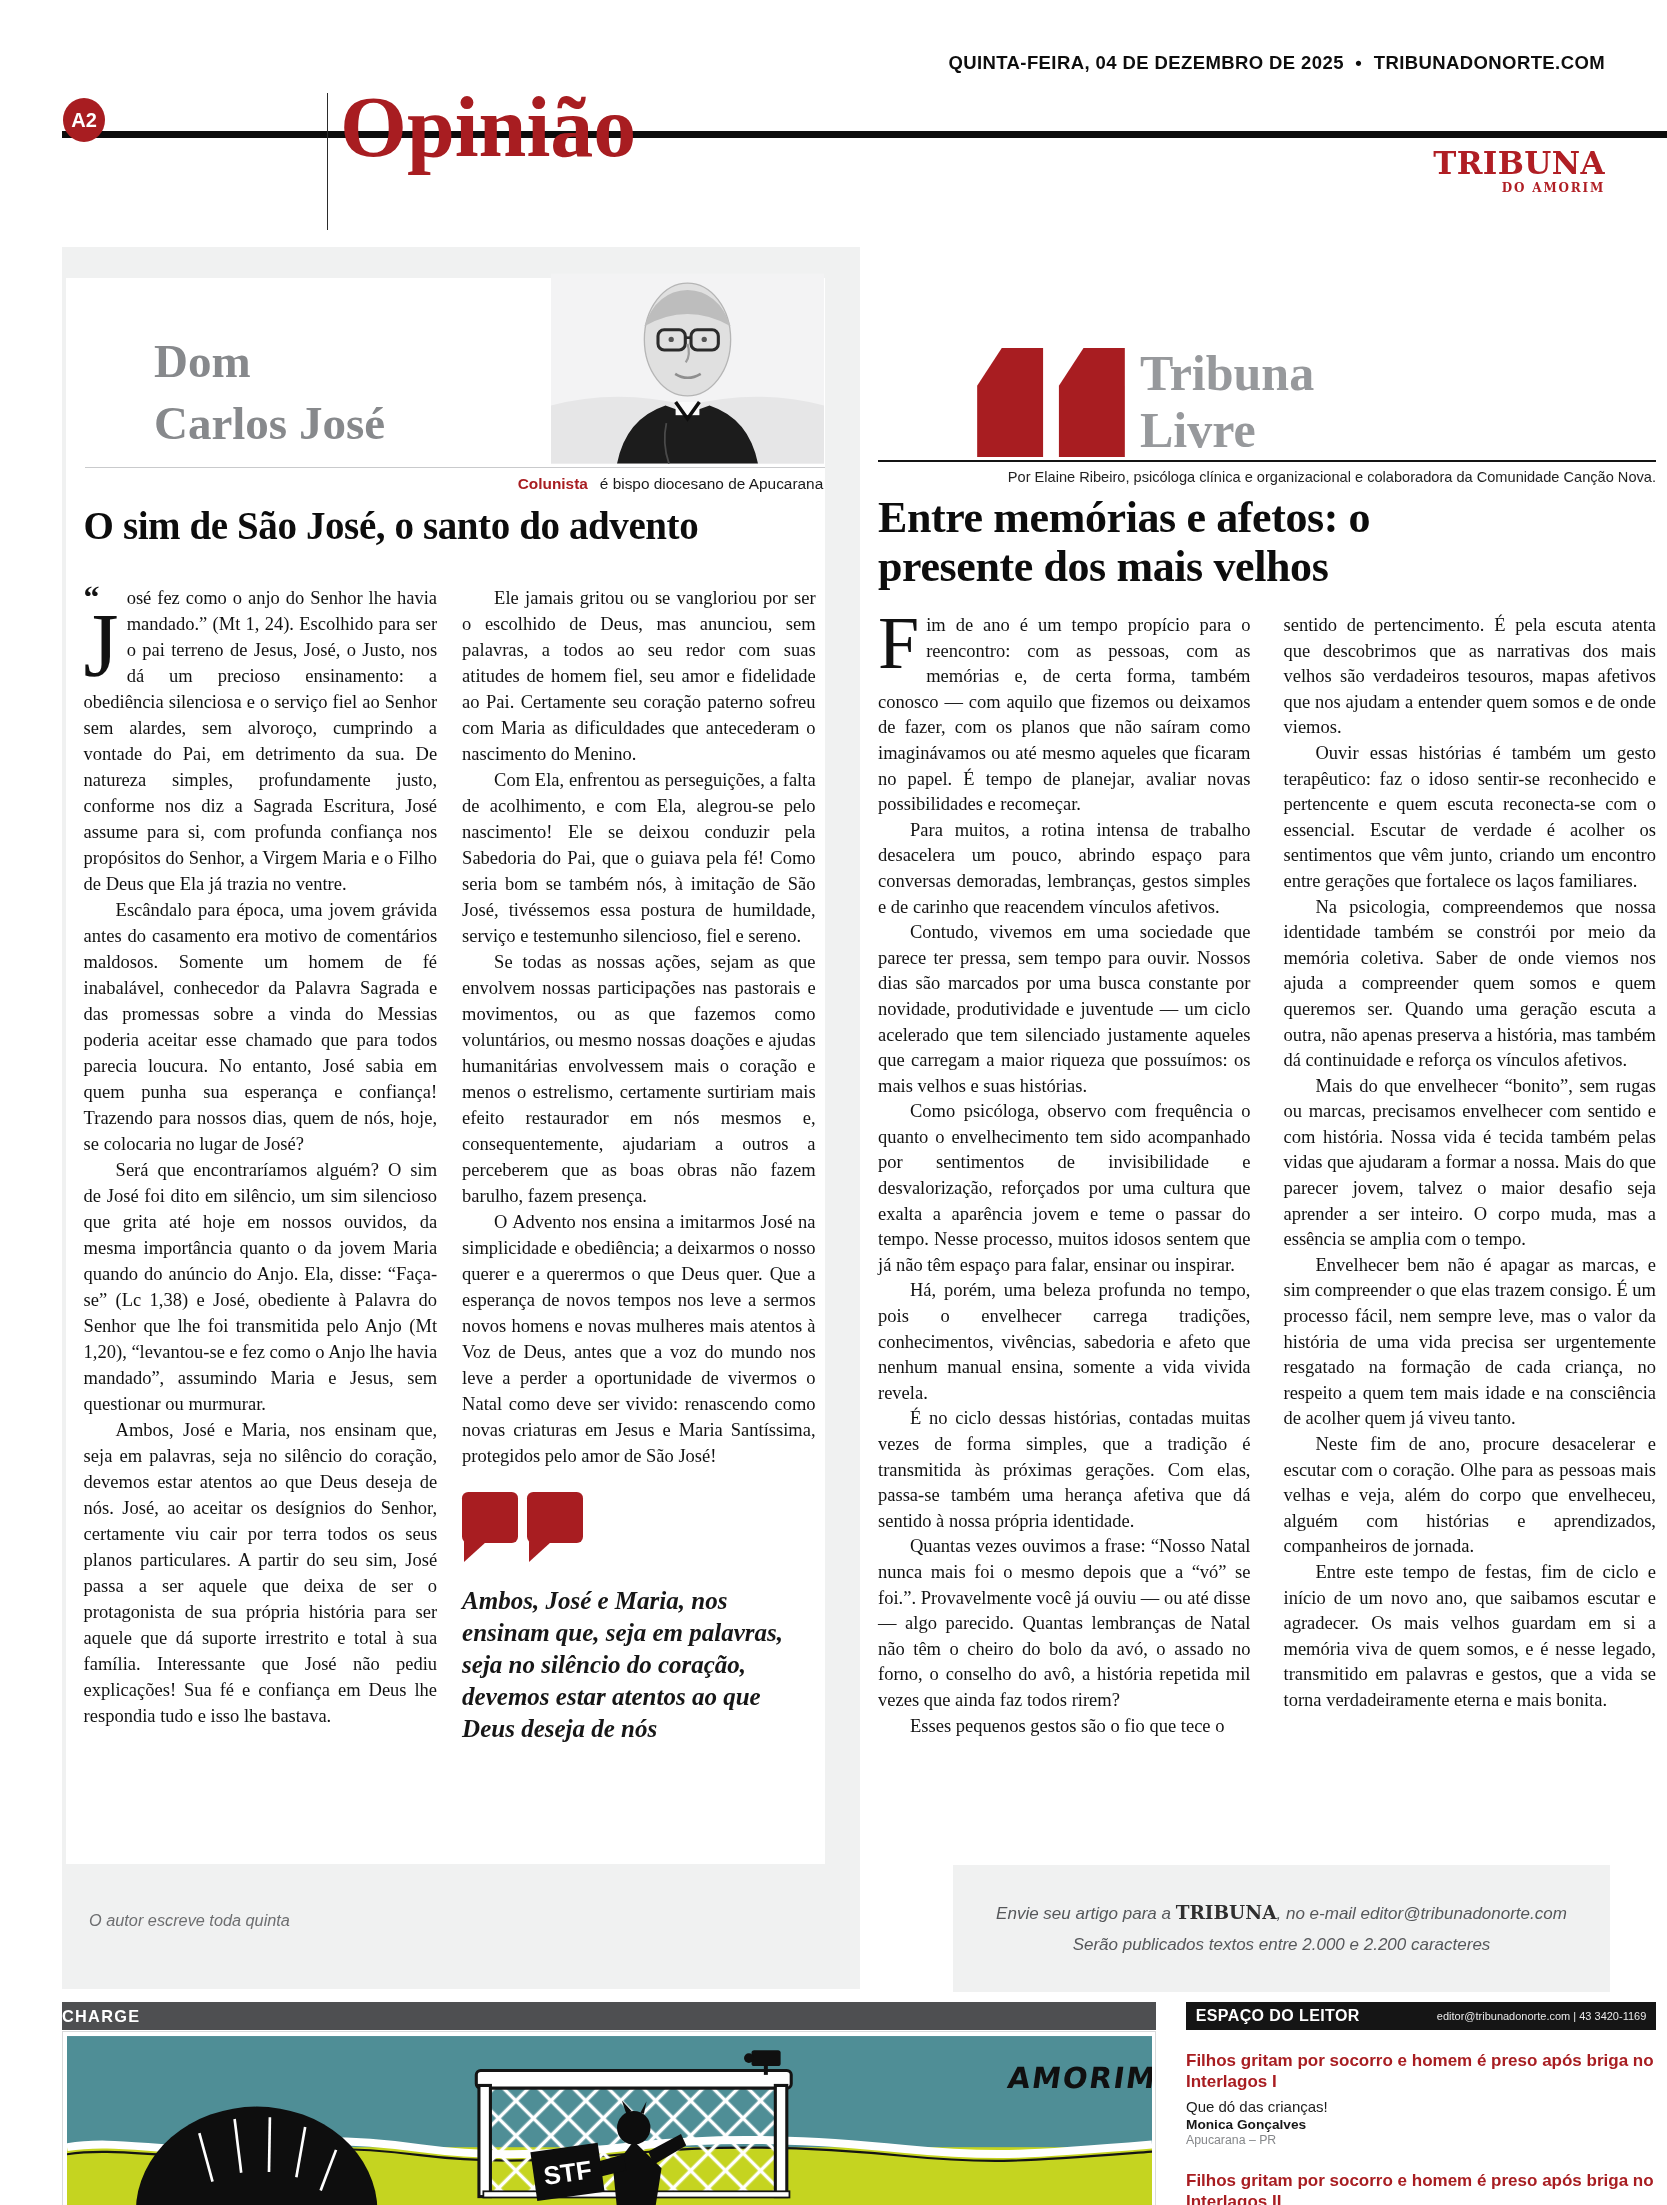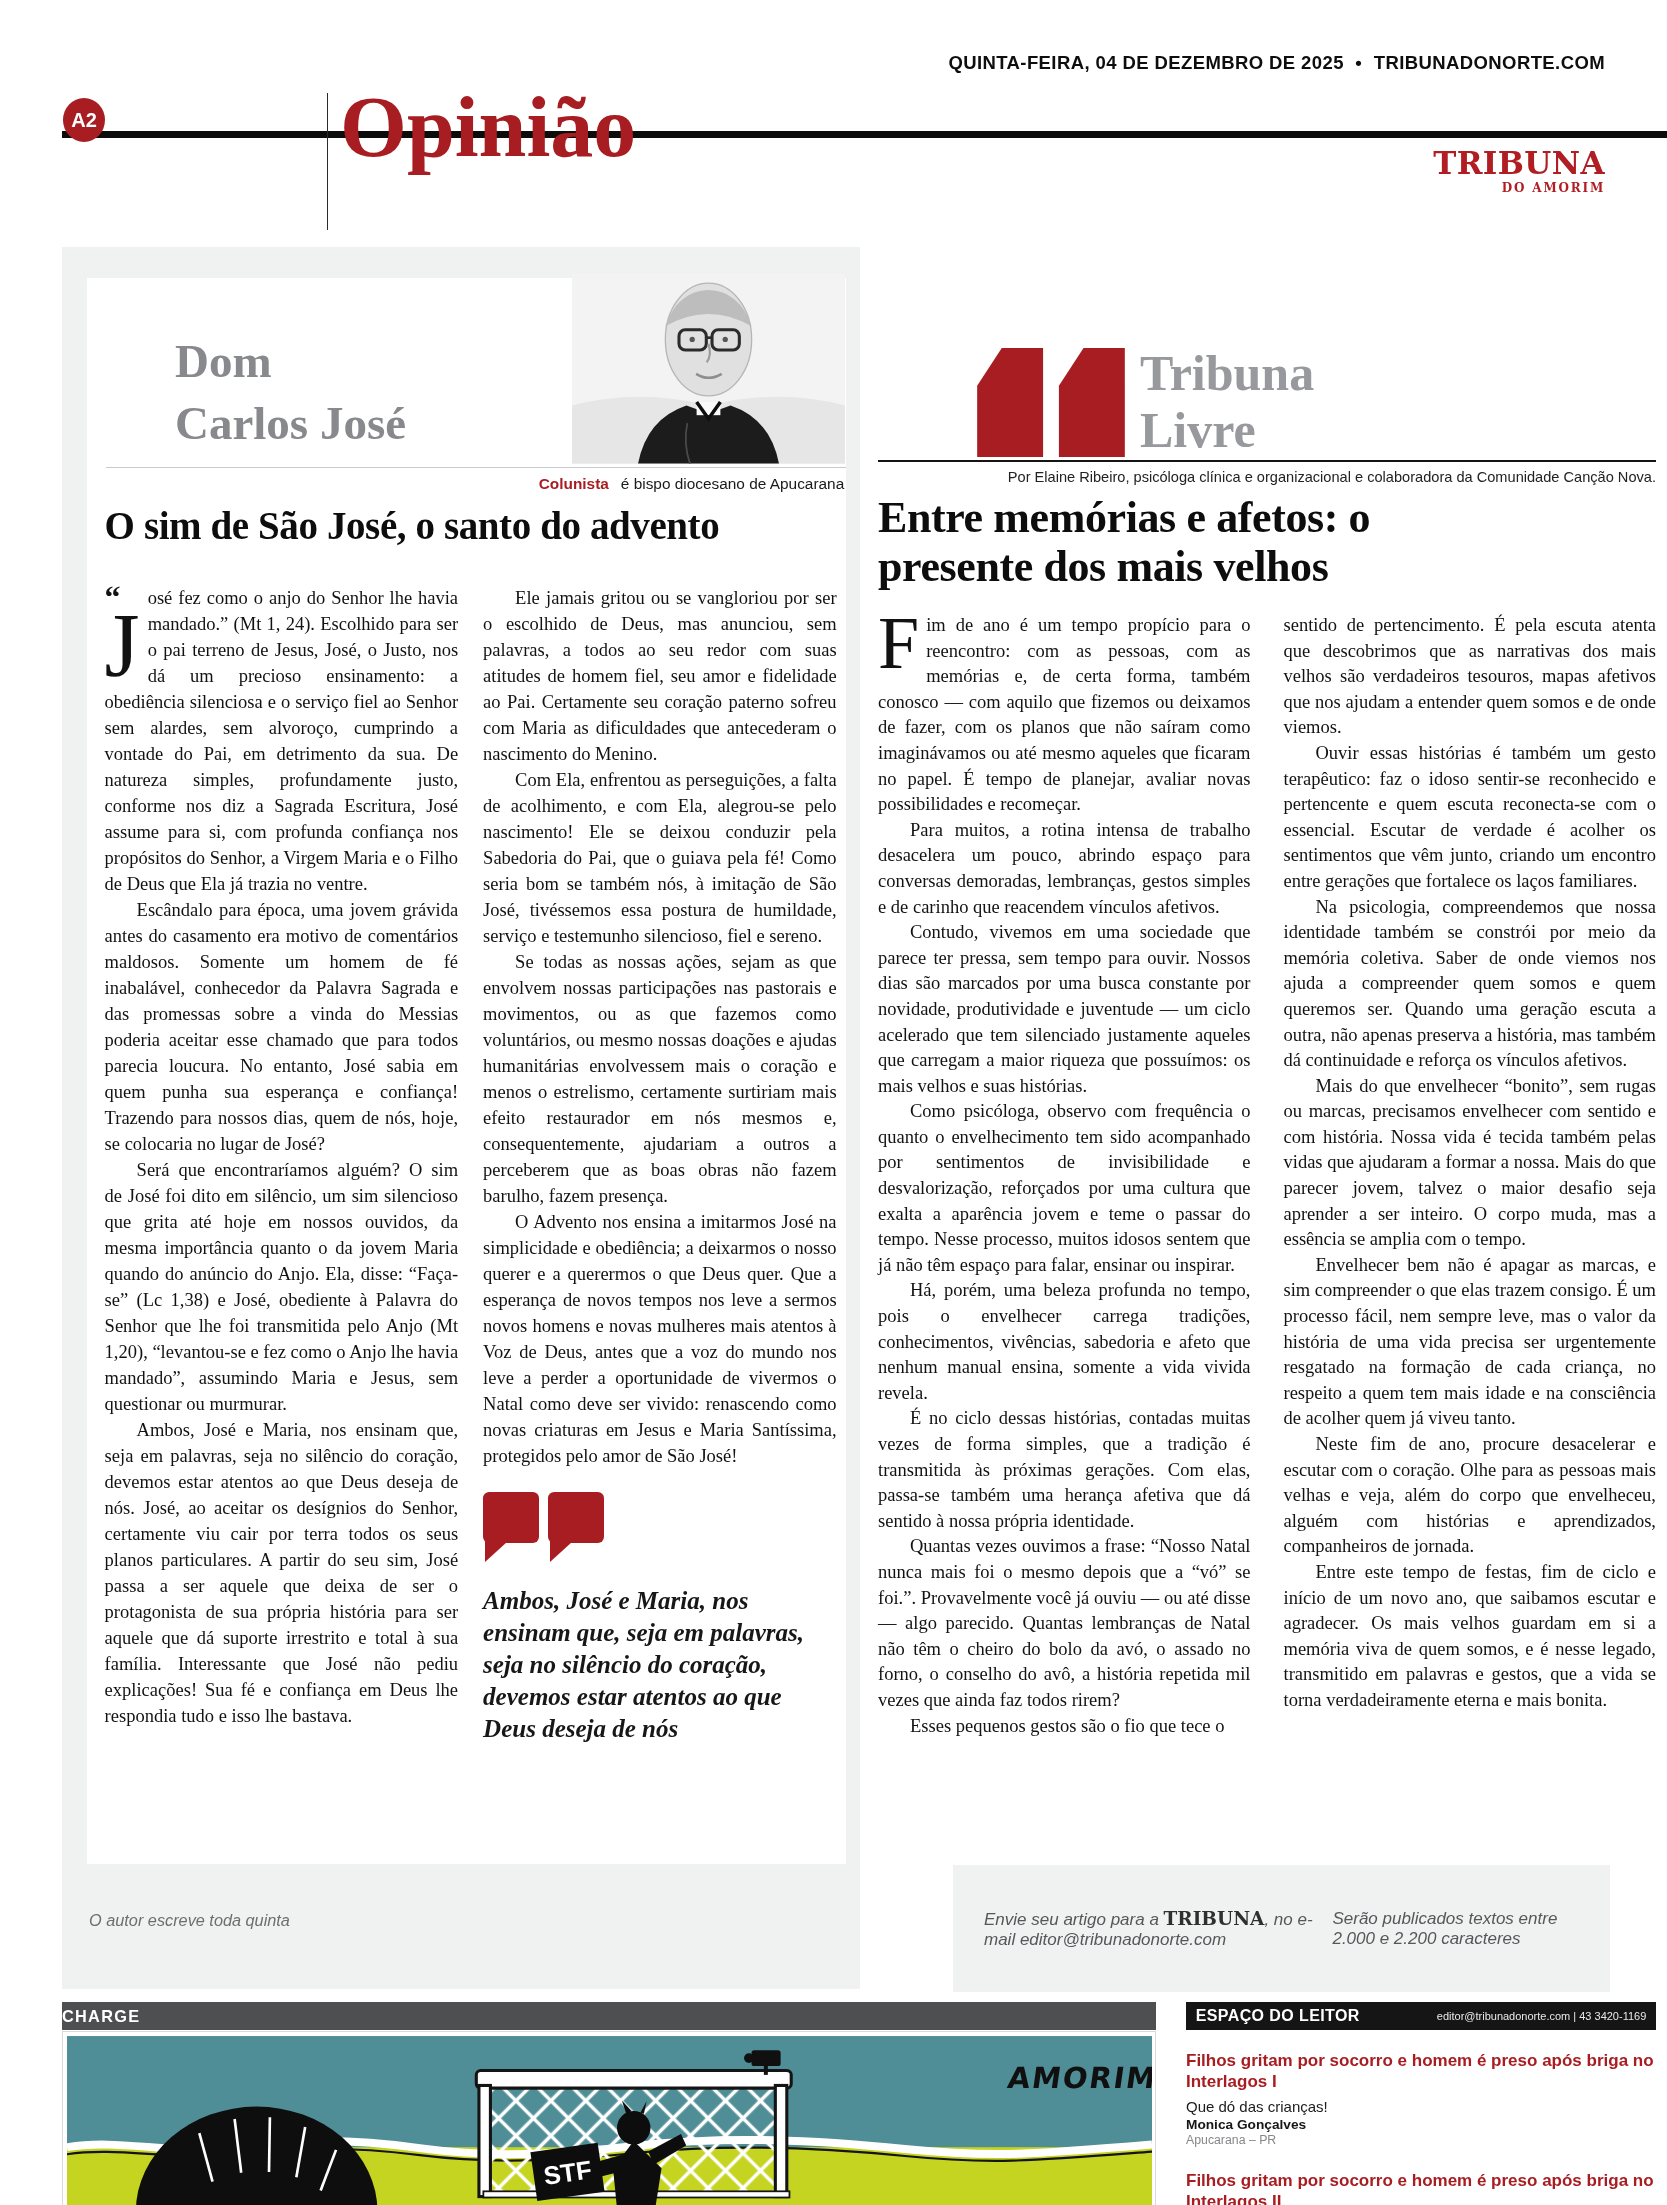--- a/index.html
+++ b/index.html
@@ -17,21 +17,21 @@
   .brand-sub{font-family:"DejaVu Serif",serif;font-weight:bold;font-size:12px;letter-spacing:1.8px;margin-top:1.8px}
   .page-badge{position:absolute;left:63px;top:98px;width:42px;height:44px;border-radius:50%;
               background:var(--accent);color:#fff;display:flex;align-items:center;justify-content:center;
               font-family:"Liberation Sans",sans-serif;font-weight:bold;font-size:20px}
   .vdivider{position:absolute;left:327px;top:93px;width:1.3px;height:137px;background:#2b2b2b}
   .section-title{position:absolute;left:340px;top:82px;font-family:"Liberation Serif",serif;
                  font-weight:bold;font-size:86px;line-height:1.05;color:var(--accent)}
 
   
   .left-panel{position:absolute;left:62px;top:247px;width:798px;height:1742px;background:var(--panel)}
-  .author-card{position:absolute;left:25px;top:31px;width:759px;height:1586px;background:#fff}
+  .author-card{position:absolute;left:4px;top:31px;width:759px;height:1586px;background:#fff}
   .author-name{position:absolute;left:88px;top:52px;font-family:"Liberation Serif",serif;
                font-weight:bold;color:var(--gray_author);font-size:47px;line-height:1.32}
   .portrait{position:absolute;left:485px;top:-5.3px;width:273px;height:191px}
   .card-rule{position:absolute;left:18.5px;top:189px;width:740px;height:1.3px;background:#c9cacc}
   .caption{position:absolute;right:1.8px;top:197px;font-family:"Liberation Sans",sans-serif;font-size:15.4px;color:#1a1a1a;white-space:nowrap}
   .caption b{color:var(--accent);margin-right:12px}
   .headline-left{position:absolute;left:17.6px;top:228px;width:726px;font-family:"Liberation Serif",serif;
                  font-weight:bold;font-size:39px;line-height:1.05;letter-spacing:-0.4px;color:#0d0d0d}
   .body-cols{position:absolute;left:17.6px;top:307px;width:732px;display:flex;gap:25px}
   .col{width:354px}
@@ -58,21 +58,21 @@
   .tl-rule{position:absolute;left:878px;top:460px;width:778px;height:1.8px;background:#141414}
   .tl-byline{position:absolute;left:878px;top:469px;width:778px;text-align:right;
              font-family:"Liberation Sans",sans-serif;font-size:14.6px;color:#222}
   .headline-right{position:absolute;left:878px;top:493px;width:778px;font-family:"Liberation Serif",serif;
                   font-weight:bold;font-size:44px;line-height:1.12;letter-spacing:-0.4px;color:#0d0d0d}
   .right-cols{position:absolute;left:878px;top:613px;width:778px;display:flex;gap:33px}
   .rcol{width:373px}
   .rcol p{font-size:18.5px;line-height:25.6px;text-align:justify;text-indent:32px;color:#121212}
   .rcol.continue .flow p:first-child{text-indent:0}
   .submit-note{position:absolute;left:953px;top:1865px;width:657px;height:127px;background:var(--panel);
-               display:flex;flex-direction:row;justify-content:center;align-items:center;gap:11.5px;
+               display:flex;flex-direction:column;justify-content:center;align-items:center;gap:11.5px;
                font-family:"Liberation Sans",sans-serif;font-style:italic;font-size:17px;color:#55575a;text-align:left;padding:0 31px}
   .submit-note .tb{font-family:"DejaVu Serif",serif;font-style:normal;font-weight:bold;font-size:18.5px;color:#2f2f2f}
 
   
   .charge-bar{position:absolute;left:62px;top:2002px;width:1094px;height:28px;background:var(--bar_dark);
               color:#fff;font-family:"Liberation Sans",sans-serif;font-weight:bold;font-size:16.3px;
               letter-spacing:1.3px;line-height:28px;}
   .cartoon-box{position:absolute;left:62px;top:2031px;width:1094px;height:616px;background:#fff;border:0.9px solid #d9dadb}
   .cartoon-box svg{position:absolute;left:3.5px;top:3.5px}
 

